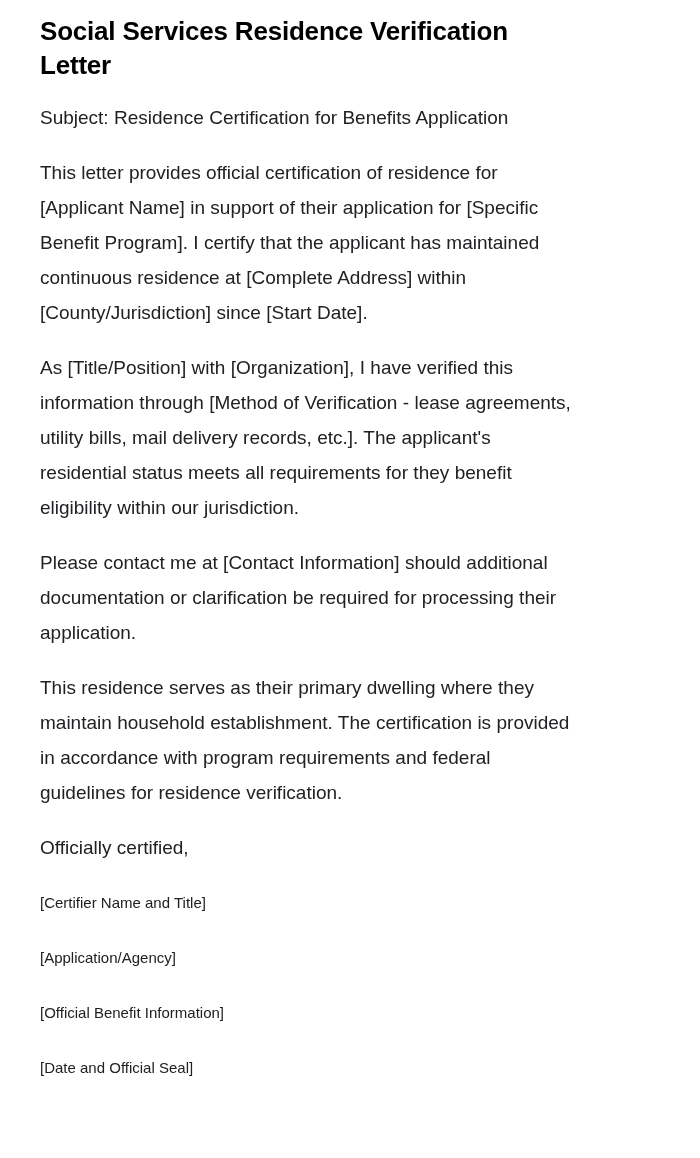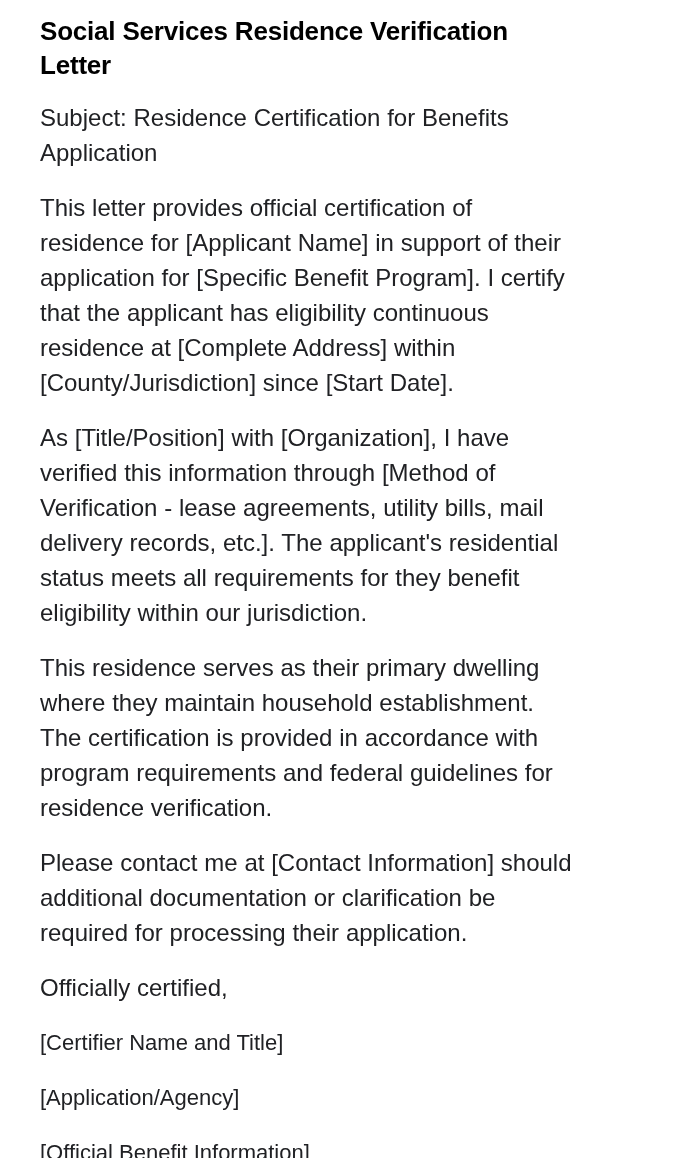--- a/index.html
+++ b/index.html
@@ -23,55 +23,55 @@
   }
   .doc-title {
     font-size: 26px;
     line-height: 34px;
     font-weight: bold;
     color: #000000;
     margin: 0 0 18px 0;
     letter-spacing: -0.2px;
   }
   .para {
-    font-size: 24px;
+    font-size: 19px;
     line-height: 35px;
     font-weight: normal;
     color: #202124;
     margin: 0 0 20px 0;
     max-width: 612px;
     word-spacing: 0.1px;
   }
   .para:last-child {
     margin-bottom: 0;
   }
   .sig-line {
-    font-size: 22px;
+    font-size: 15px;
     line-height: 35px;
     color: #202124;
     margin: 8px 0 20px 0;
   }
 </style>
 </head>
 <body>
 
 <div class="page">
 
   <h1 class="doc-title">Social Services Residence Verification Letter</h1>
 
   <p class="para">Subject: Residence Certification for Benefits Application</p>
 
 
-  <p class="para">This letter provides official certification of residence for [Applicant Name] in support of their application for [Specific Benefit Program]. I certify that the applicant has eligibility continuous residence at [Complete Address] within [County/Jurisdiction] since [Start Date].</p>
+  <p class="para">This letter provides official certification of residence for [Applicant Name] in support of their application for [Specific Benefit Program]. I certify that the applicant has maintained continuous residence at [Complete Address] within [County/Jurisdiction] since [Start Date].</p>
 
   <p class="para">As [Title/Position] with [Organization], I have verified this information through [Method of Verification - lease agreements, utility bills, mail delivery records, etc.]. The applicant's residential status meets all requirements for they benefit eligibility within our jurisdiction.</p>
 
+  <p class="para">Please contact me at [Contact Information] should additional documentation or clarification be required for processing their application.</p>
+
   <p class="para">This residence serves as their primary dwelling where they maintain household establishment. The certification is provided in accordance with program requirements and federal guidelines for residence verification.</p>
-
-  <p class="para">Please contact me at [Contact Information] should additional documentation or clarification be required for processing their application.</p>
 
   <p class="para">Officially certified,</p>
 
   <p class="sig-line">[Certifier Name and Title]</p>
 
   <p class="sig-line">[Application/Agency]</p>
 
   <p class="sig-line">[Official Benefit Information]</p>
 
   <p class="sig-line">[Date and Official Seal]</p>

